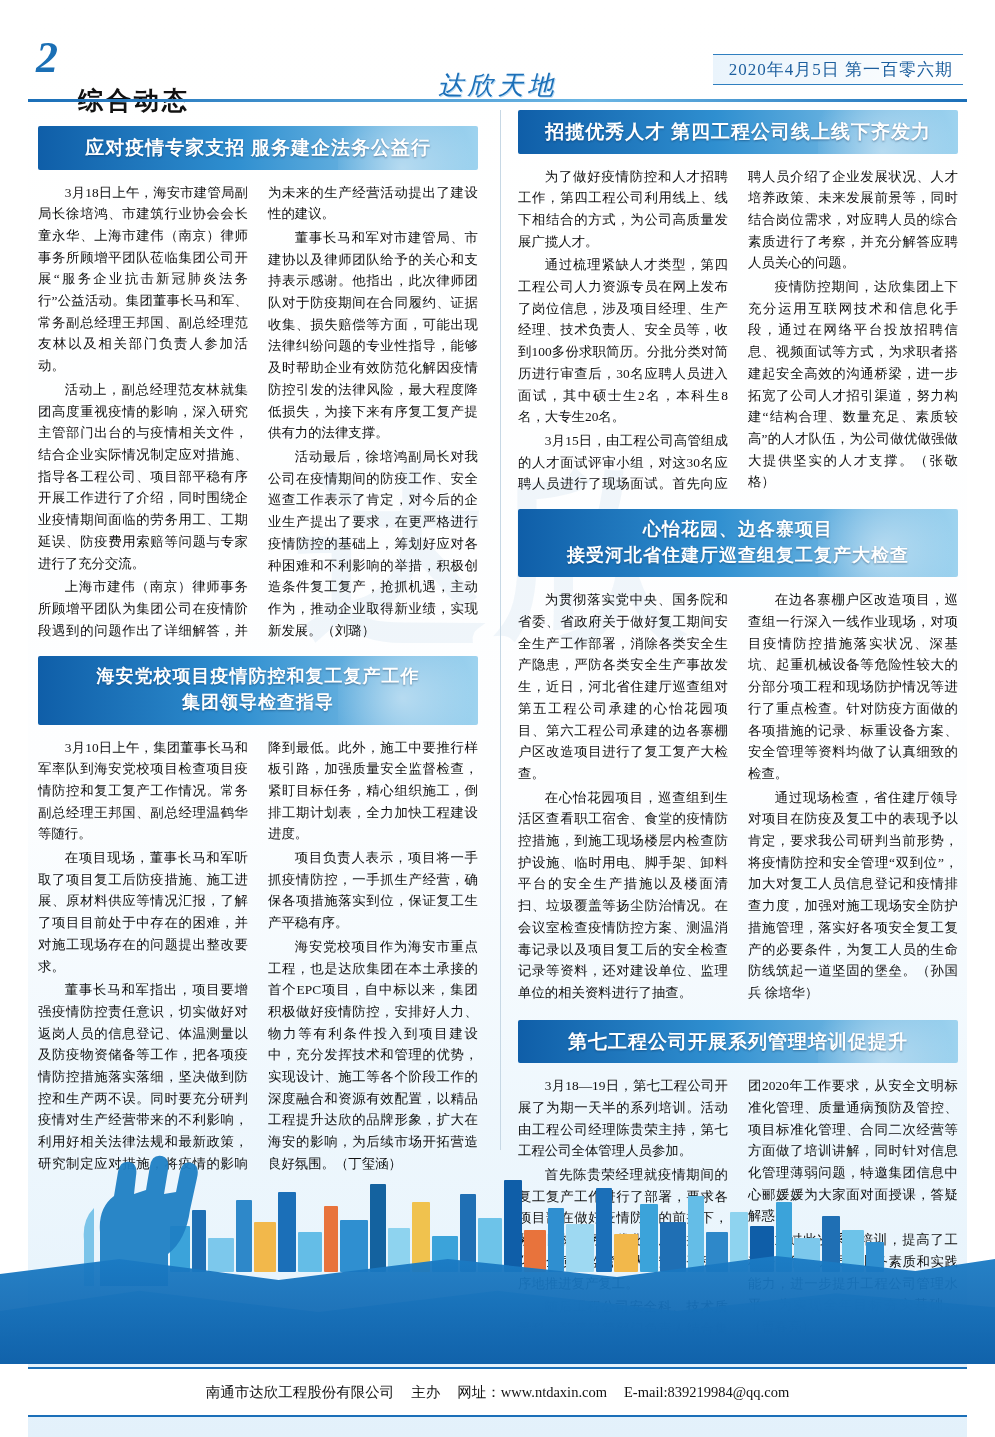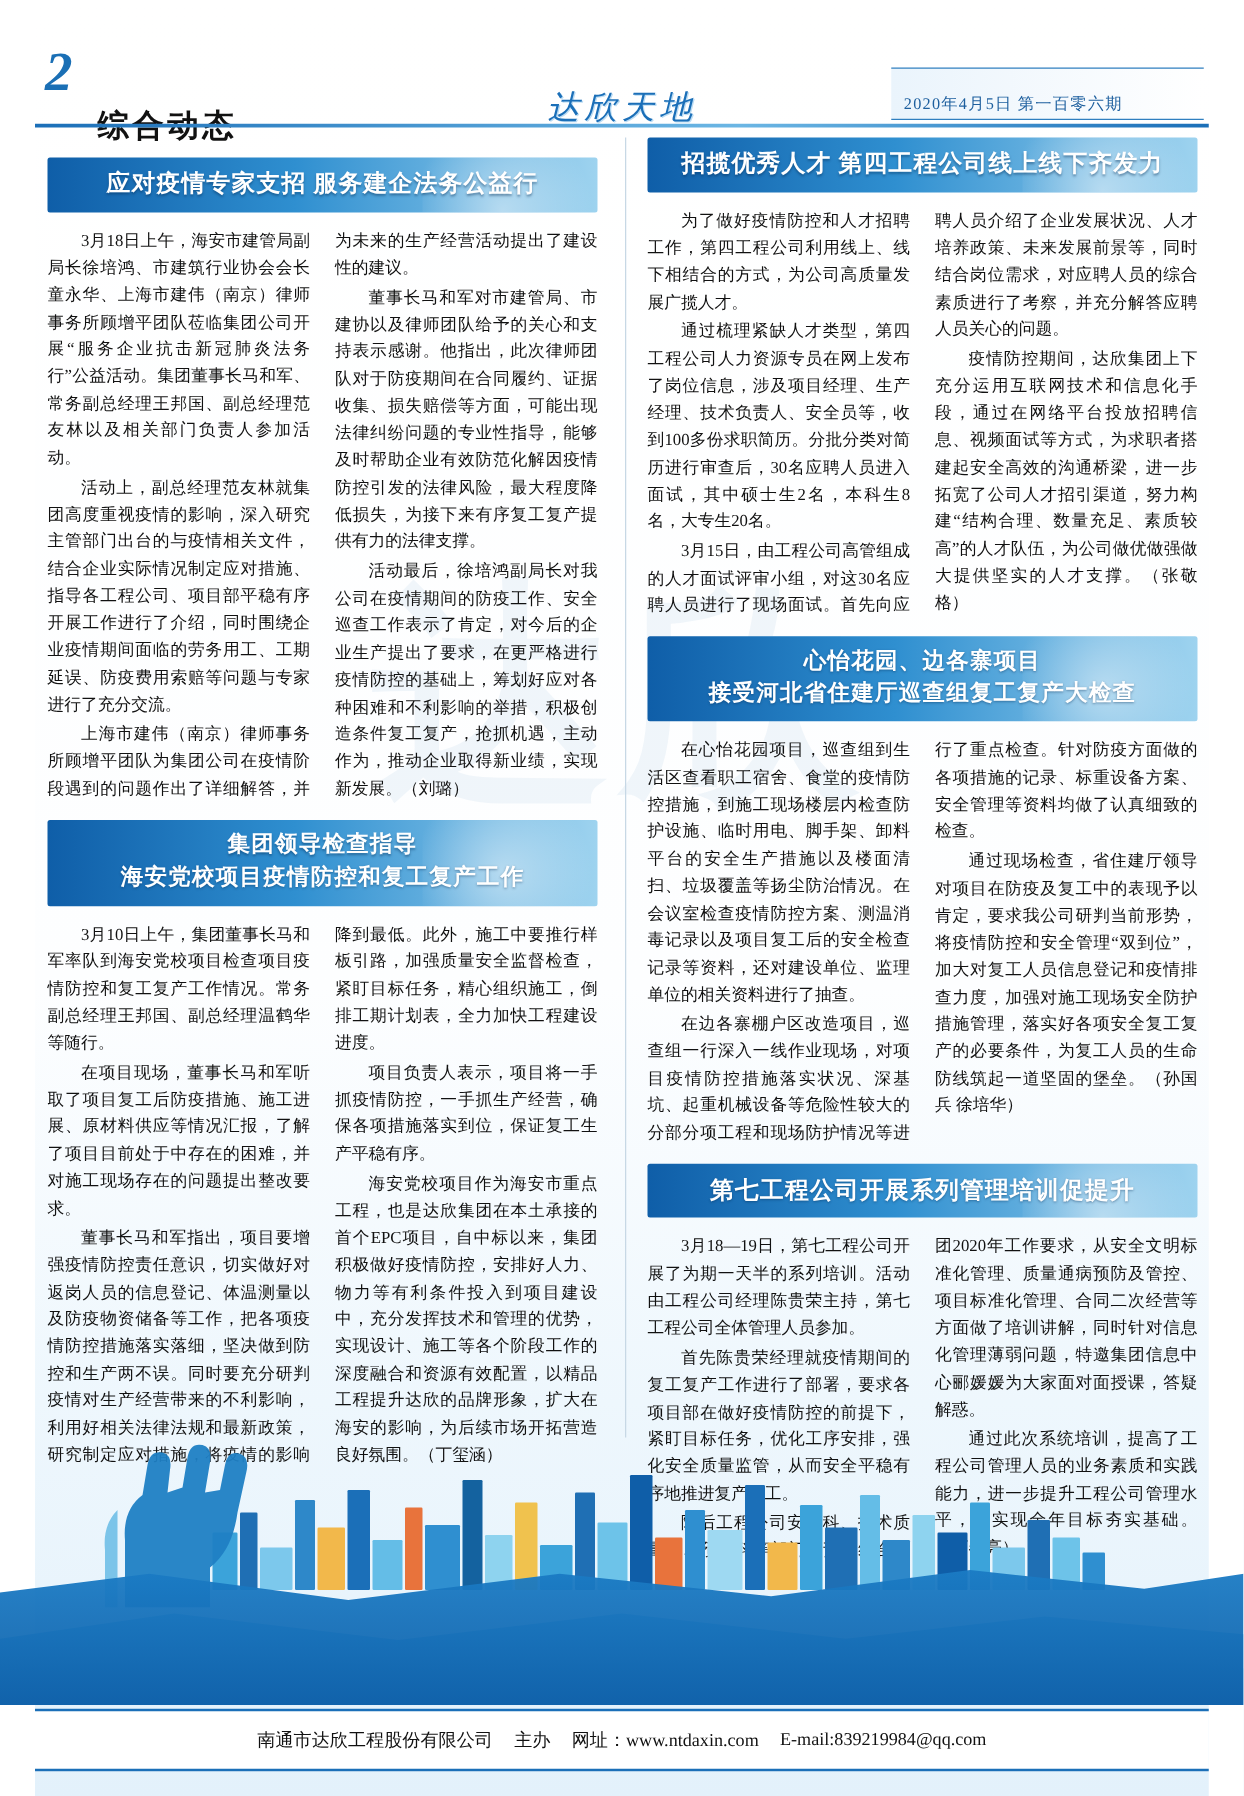--- a/index.html
+++ b/index.html
@@ -40,24 +40,24 @@
     font-family:"Liberation Serif",serif;
     font-size:26px;font-weight:normal;color:#1b6fb8;
     letter-spacing:4px;
     font-style:italic;
     text-shadow:1px 1px 0 #bcdcf3;
     margin-top:28px;
   }
   .issue-box{
     position:absolute;right:4px;top:14px;
     border-top:1px solid #2f7fc0;border-bottom:1px solid #2f7fc0;
-    padding:19px 10px 3px 10px;
-    font-size:13px;color:#1d5f9e;letter-spacing:1px;
+    padding:3px 10px 3px 10px;
+    font-size:17px;color:#1d5f9e;letter-spacing:1px;
     background:linear-gradient(90deg,#eaf4fc,#ffffff);
-    min-width:230px;text-align:left;
+    min-width:230px;text-align:right;
   }
   .masthead-rule{
     position:absolute;left:28px;right:28px;top:99px;height:3px;
     background:linear-gradient(90deg,#1b6fb8,#6bb6e4 60%,#1b6fb8);
   }
 
   
   .content{
     position:absolute;left:38px;right:38px;top:110px;
     height:1155px;
@@ -181,22 +181,22 @@
           <p>3月18日上午，海安市建管局副局长徐培鸿、市建筑行业协会会长童永华、上海市建伟（南京）律师事务所顾增平团队莅临集团公司开展“服务企业抗击新冠肺炎法务行”公益活动。集团董事长马和军、常务副总经理王邦国、副总经理范友林以及相关部门负责人参加活动。</p>
           <p>活动上，副总经理范友林就集团高度重视疫情的影响，深入研究主管部门出台的与疫情相关文件，结合企业实际情况制定应对措施、指导各工程公司、项目部平稳有序开展工作进行了介绍，同时围绕企业疫情期间面临的劳务用工、工期延误、防疫费用索赔等问题与专家进行了充分交流。</p>
           <p>上海市建伟（南京）律师事务所顾增平团队为集团公司在疫情阶段遇到的问题作出了详细解答，并为未来的生产经营活动提出了建设性的建议。</p>
           <p>董事长马和军对市建管局、市建协以及律师团队给予的关心和支持表示感谢。他指出，此次律师团队对于防疫期间在合同履约、证据收集、损失赔偿等方面，可能出现法律纠纷问题的专业性指导，能够及时帮助企业有效防范化解因疫情防控引发的法律风险，最大程度降低损失，为接下来有序复工复产提供有力的法律支撑。</p>
           <p>活动最后，徐培鸿副局长对我公司在疫情期间的防疫工作、安全巡查工作表示了肯定，对今后的企业生产提出了要求，在更严格进行疫情防控的基础上，筹划好应对各种困难和不利影响的举措，积极创造条件复工复产，抢抓机遇，主动作为，推动企业取得新业绩，实现新发展。（刘璐）</p>
         </div>
       </div>
 
       <div class="article">
         <div class="banner two-line">
+          <h2>海安党校项目疫情防控和复工复产工作</h2>
           <h2>集团领导检查指导</h2>
-          <h2>海安党校项目疫情防控和复工复产工作</h2>
         </div>
         <div class="body2">
           <p>3月10日上午，集团董事长马和军率队到海安党校项目检查项目疫情防控和复工复产工作情况。常务副总经理王邦国、副总经理温鹤华等随行。</p>
           <p>在项目现场，董事长马和军听取了项目复工后防疫措施、施工进展、原材料供应等情况汇报，了解了项目目前处于中存在的困难，并对施工现场存在的问题提出整改要求。</p>
           <p>董事长马和军指出，项目要增强疫情防控责任意识，切实做好对返岗人员的信息登记、体温测量以及防疫物资储备等工作，把各项疫情防控措施落实落细，坚决做到防控和生产两不误。同时要充分研判疫情对生产经营带来的不利影响，利用好相关法律法规和最新政策，研究制定应对措施，将疫情的影响降到最低。此外，施工中要推行样板引路，加强质量安全监督检查，紧盯目标任务，精心组织施工，倒排工期计划表，全力加快工程建设进度。</p>
           <p>项目负责人表示，项目将一手抓疫情防控，一手抓生产经营，确保各项措施落实到位，保证复工生产平稳有序。</p>
           <p>海安党校项目作为海安市重点工程，也是达欣集团在本土承接的首个EPC项目，自中标以来，集团积极做好疫情防控，安排好人力、物力等有利条件投入到项目建设中，充分发挥技术和管理的优势，实现设计、施工等各个阶段工作的深度融合和资源有效配置，以精品工程提升达欣的品牌形象，扩大在海安的影响，为后续市场开拓营造良好氛围。（丁玺涵）</p>
         </div>
       </div>
 
@@ -215,20 +215,21 @@
           <p>疫情防控期间，达欣集团上下充分运用互联网技术和信息化手段，通过在网络平台投放招聘信息、视频面试等方式，为求职者搭建起安全高效的沟通桥梁，进一步拓宽了公司人才招引渠道，努力构建“结构合理、数量充足、素质较高”的人才队伍，为公司做优做强做大提供坚实的人才支撑。（张敬格）</p>
         </div>
       </div>
 
       <div class="article">
         <div class="banner two-line">
           <h2>心怡花园、边各寨项目</h2>
           <h2>接受河北省住建厅巡查组复工复产大检查</h2>
         </div>
         <div class="body2">
+          <p>为贯彻落实党中央、国务院和省委、省政府关于做好复工期间安全生产工作部署，消除各类安全生产隐患，严防各类安全生产事故发生，近日，河北省住建厅巡查组对第五工程公司承建的心怡花园项目、第六工程公司承建的边各寨棚户区改造项目进行了复工复产大检查。</p>
           <p>在心怡花园项目，巡查组到生活区查看职工宿舍、食堂的疫情防控措施，到施工现场楼层内检查防护设施、临时用电、脚手架、卸料平台的安全生产措施以及楼面清扫、垃圾覆盖等扬尘防治情况。在会议室检查疫情防控方案、测温消毒记录以及项目复工后的安全检查记录等资料，还对建设单位、监理单位的相关资料进行了抽查。</p>
           <p>在边各寨棚户区改造项目，巡查组一行深入一线作业现场，对项目疫情防控措施落实状况、深基坑、起重机械设备等危险性较大的分部分项工程和现场防护情况等进行了重点检查。针对防疫方面做的各项措施的记录、标重设备方案、安全管理等资料均做了认真细致的检查。</p>
           <p>通过现场检查，省住建厅领导对项目在防疫及复工中的表现予以肯定，要求我公司研判当前形势，将疫情防控和安全管理“双到位”，加大对复工人员信息登记和疫情排查力度，加强对施工现场安全防护措施管理，落实好各项安全复工复产的必要条件，为复工人员的生命防线筑起一道坚固的堡垒。（孙国兵 徐培华）</p>
         </div>
       </div>
 
       <div class="article">
         <div class="banner">
           <h2>第七工程公司开展系列管理培训促提升</h2>
         </div>

